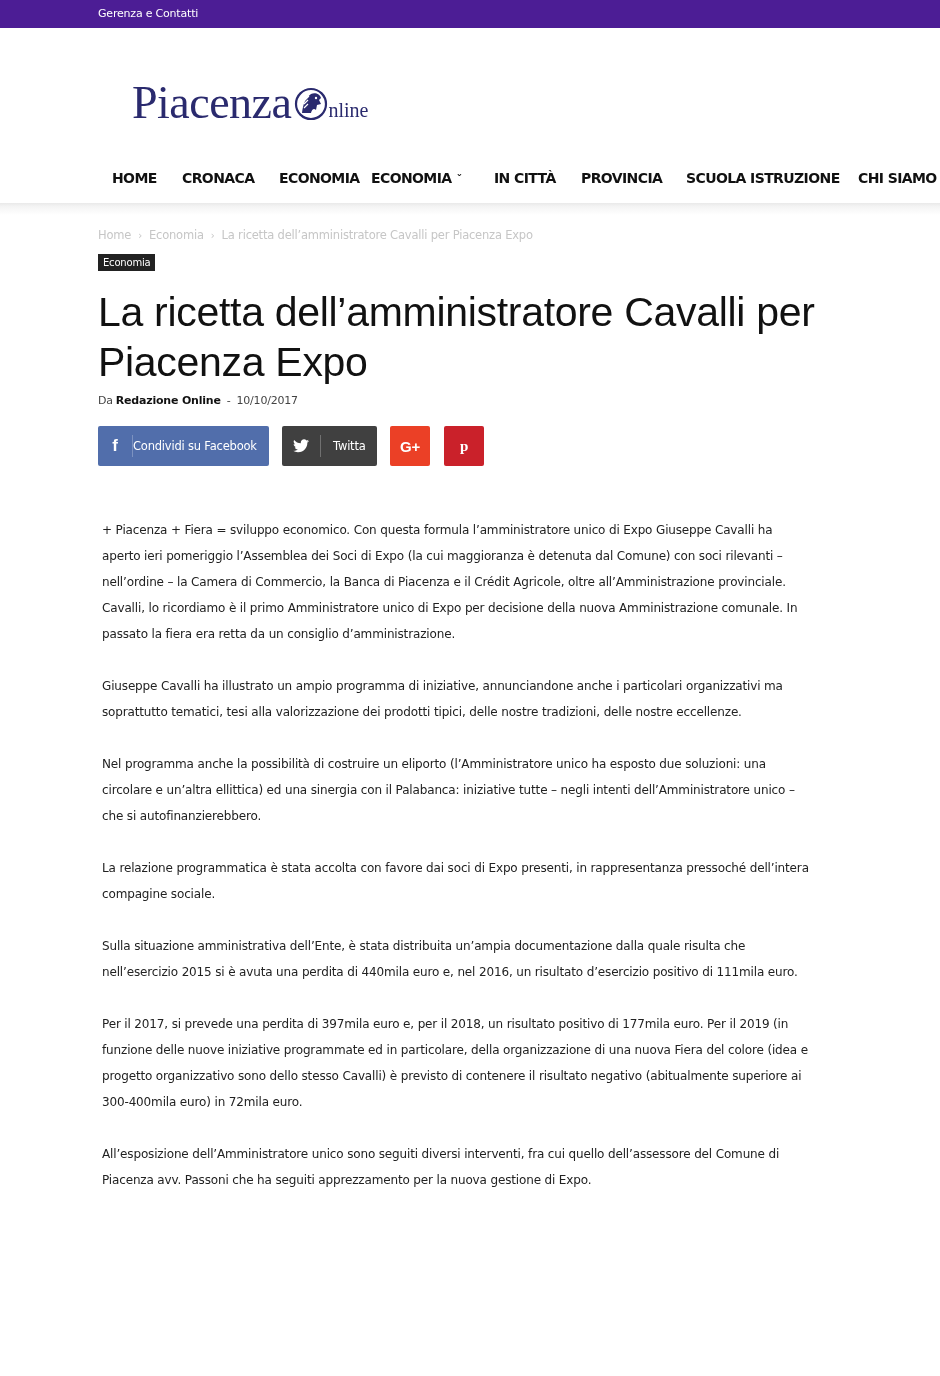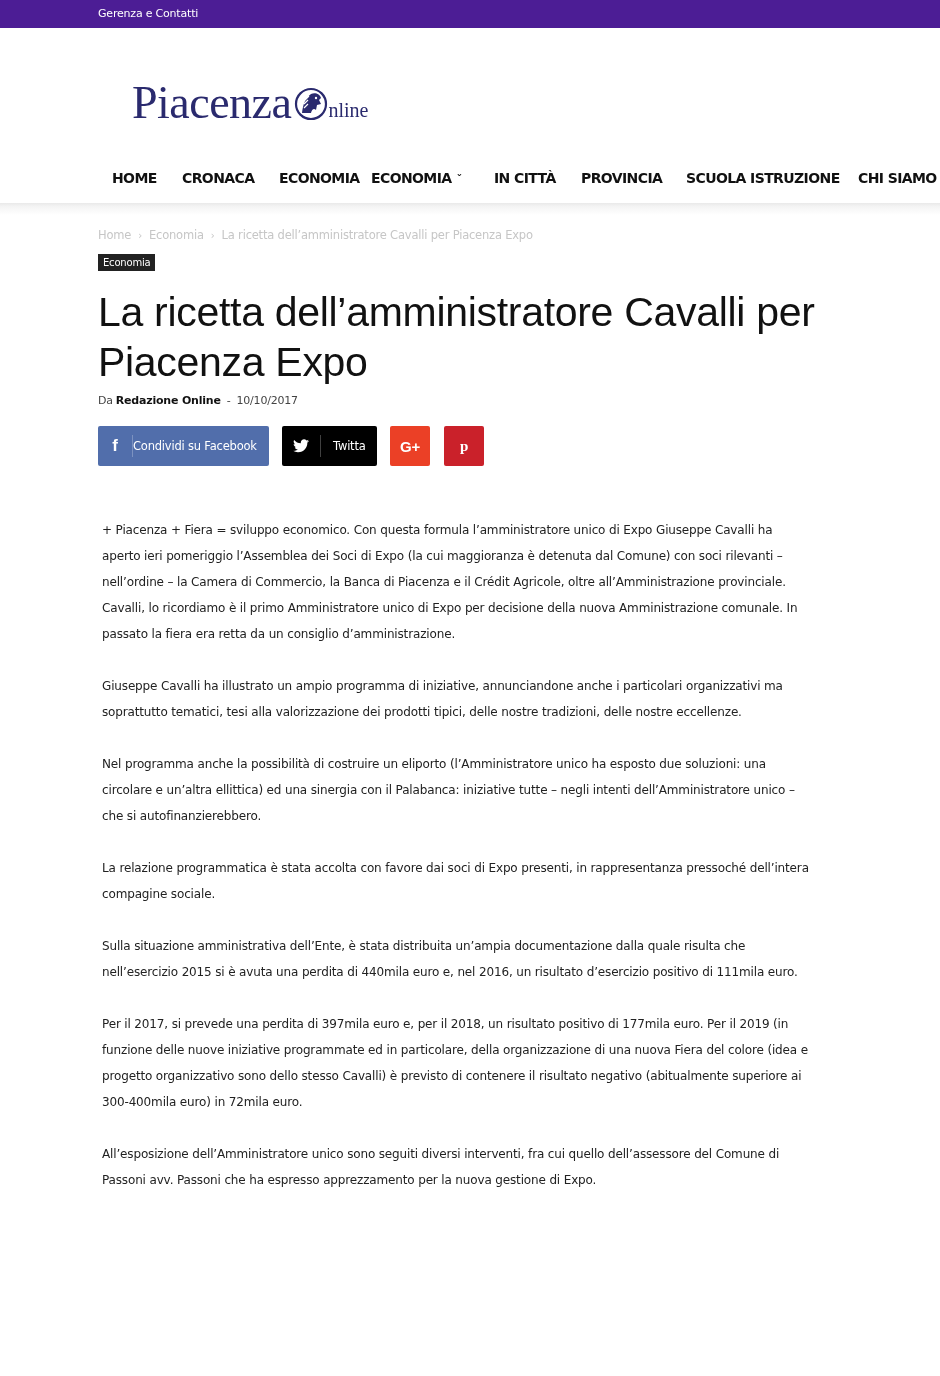--- a/index.html
+++ b/index.html
@@ -31,21 +31,21 @@
     .meta { position: absolute; left: 98px; top: 394px; font-family: "DejaVu Sans", sans-serif; font-size: 11px; color: #444; white-space: nowrap; letter-spacing: -0.2px; }
     .meta .author { color: #111; font-weight: bold; margin-left: 3px; }
     .meta .dash { margin: 0 6px; }
 
     .share { position: absolute; top: 426px; height: 40px; border-radius: 2px; color: #fff; display: flex; align-items: center; font-family: "DejaVu Sans", sans-serif; font-size: 11.5px; text-decoration: none; letter-spacing: -0.2px; }
     .share .ic { display: flex; align-items: center; justify-content: center; font-weight: bold; }
     .share .divider { width: 1px; height: 22px; background: rgba(255,255,255,0.25); }
     .share.fb { left: 98px; width: 171px; background: #516eab; }
     .share.fb .ic { width: 34px; font-size: 17px; font-family: "Liberation Sans", sans-serif; }
     .share.fb .lbl { }
-    .share.tw { left: 282px; width: 95px; background: #000000; }
+    .share.tw { left: 282px; width: 95px; background: #404040; }
     .share.tw .ic { width: 38px; }
     .share.tw .lbl { margin-left: 12px; }
     .share.gp { left: 390px; width: 40px; background: #eb4026; justify-content: center; font-weight: bold; font-size: 15px; font-family: "Liberation Sans", sans-serif; }
     .share.pin { left: 444px; width: 40px; background: #ca212a; justify-content: center; font-weight: bold; font-size: 15px; font-family: "Liberation Serif", serif; }
 
     .content { position: absolute; left: 102px; top: 517px; width: 710px; font-family: "DejaVu Sans", sans-serif; font-size: 12px; line-height: 26px; color: #222; letter-spacing: -0.15px; }
     .content p { margin-bottom: 26px; }
   </style>
 </head>
 <body>
@@ -110,14 +110,14 @@
   <span>p</span>
 </a>
 
 <div class="content">
   <p>+ Piacenza + Fiera = sviluppo economico. Con questa formula l’amministratore unico di Expo Giuseppe Cavalli ha aperto ieri pomeriggio l’Assemblea dei Soci di Expo (la cui maggioranza è detenuta dal Comune) con soci rilevanti – nell’ordine – la Camera di Commercio, la Banca di Piacenza e il Crédit Agricole, oltre all’Amministrazione provinciale. Cavalli, lo ricordiamo è il primo Amministratore unico di Expo per decisione della nuova Amministrazione comunale. In passato la fiera era retta da un consiglio d’amministrazione.</p>
   <p>Giuseppe Cavalli ha illustrato un ampio programma di iniziative, annunciandone anche i particolari organizzativi ma soprattutto tematici, tesi alla valorizzazione dei prodotti tipici, delle nostre tradizioni, delle nostre eccellenze.</p>
   <p>Nel programma anche la possibilità di costruire un eliporto (l’Amministratore unico ha esposto due soluzioni: una circolare e un’altra ellittica) ed una sinergia con il Palabanca: iniziative tutte – negli intenti dell’Amministratore unico – che si autofinanzierebbero.</p>
   <p>La relazione programmatica è stata accolta con favore dai soci di Expo presenti, in rappresentanza pressoché dell’intera compagine sociale.</p>
   <p>Sulla situazione amministrativa dell’Ente, è stata distribuita un’ampia documentazione dalla quale risulta che nell’esercizio 2015 si è avuta una perdita di 440mila euro e, nel 2016, un risultato d’esercizio positivo di 111mila euro.</p>
   <p>Per il 2017, si prevede una perdita di 397mila euro e, per il 2018, un risultato positivo di 177mila euro. Per il 2019 (in funzione delle nuove iniziative programmate ed in particolare, della organizzazione di una nuova Fiera del colore (idea e progetto organizzativo sono dello stesso Cavalli) è previsto di contenere il risultato negativo (abitualmente superiore ai 300-400mila euro) in 72mila euro.</p>
-  <p>All’esposizione dell’Amministratore unico sono seguiti diversi interventi, fra cui quello dell’assessore del Comune di Passoni avv. Passoni che ha espresso apprezzamento per la nuova gestione di Expo.</p>
+  <p>All’esposizione dell’Amministratore unico sono seguiti diversi interventi, fra cui quello dell’assessore del Comune di Piacenza avv. Passoni che ha seguiti apprezzamento per la nuova gestione di Expo.</p>
 </div>
 
 </body></html>

